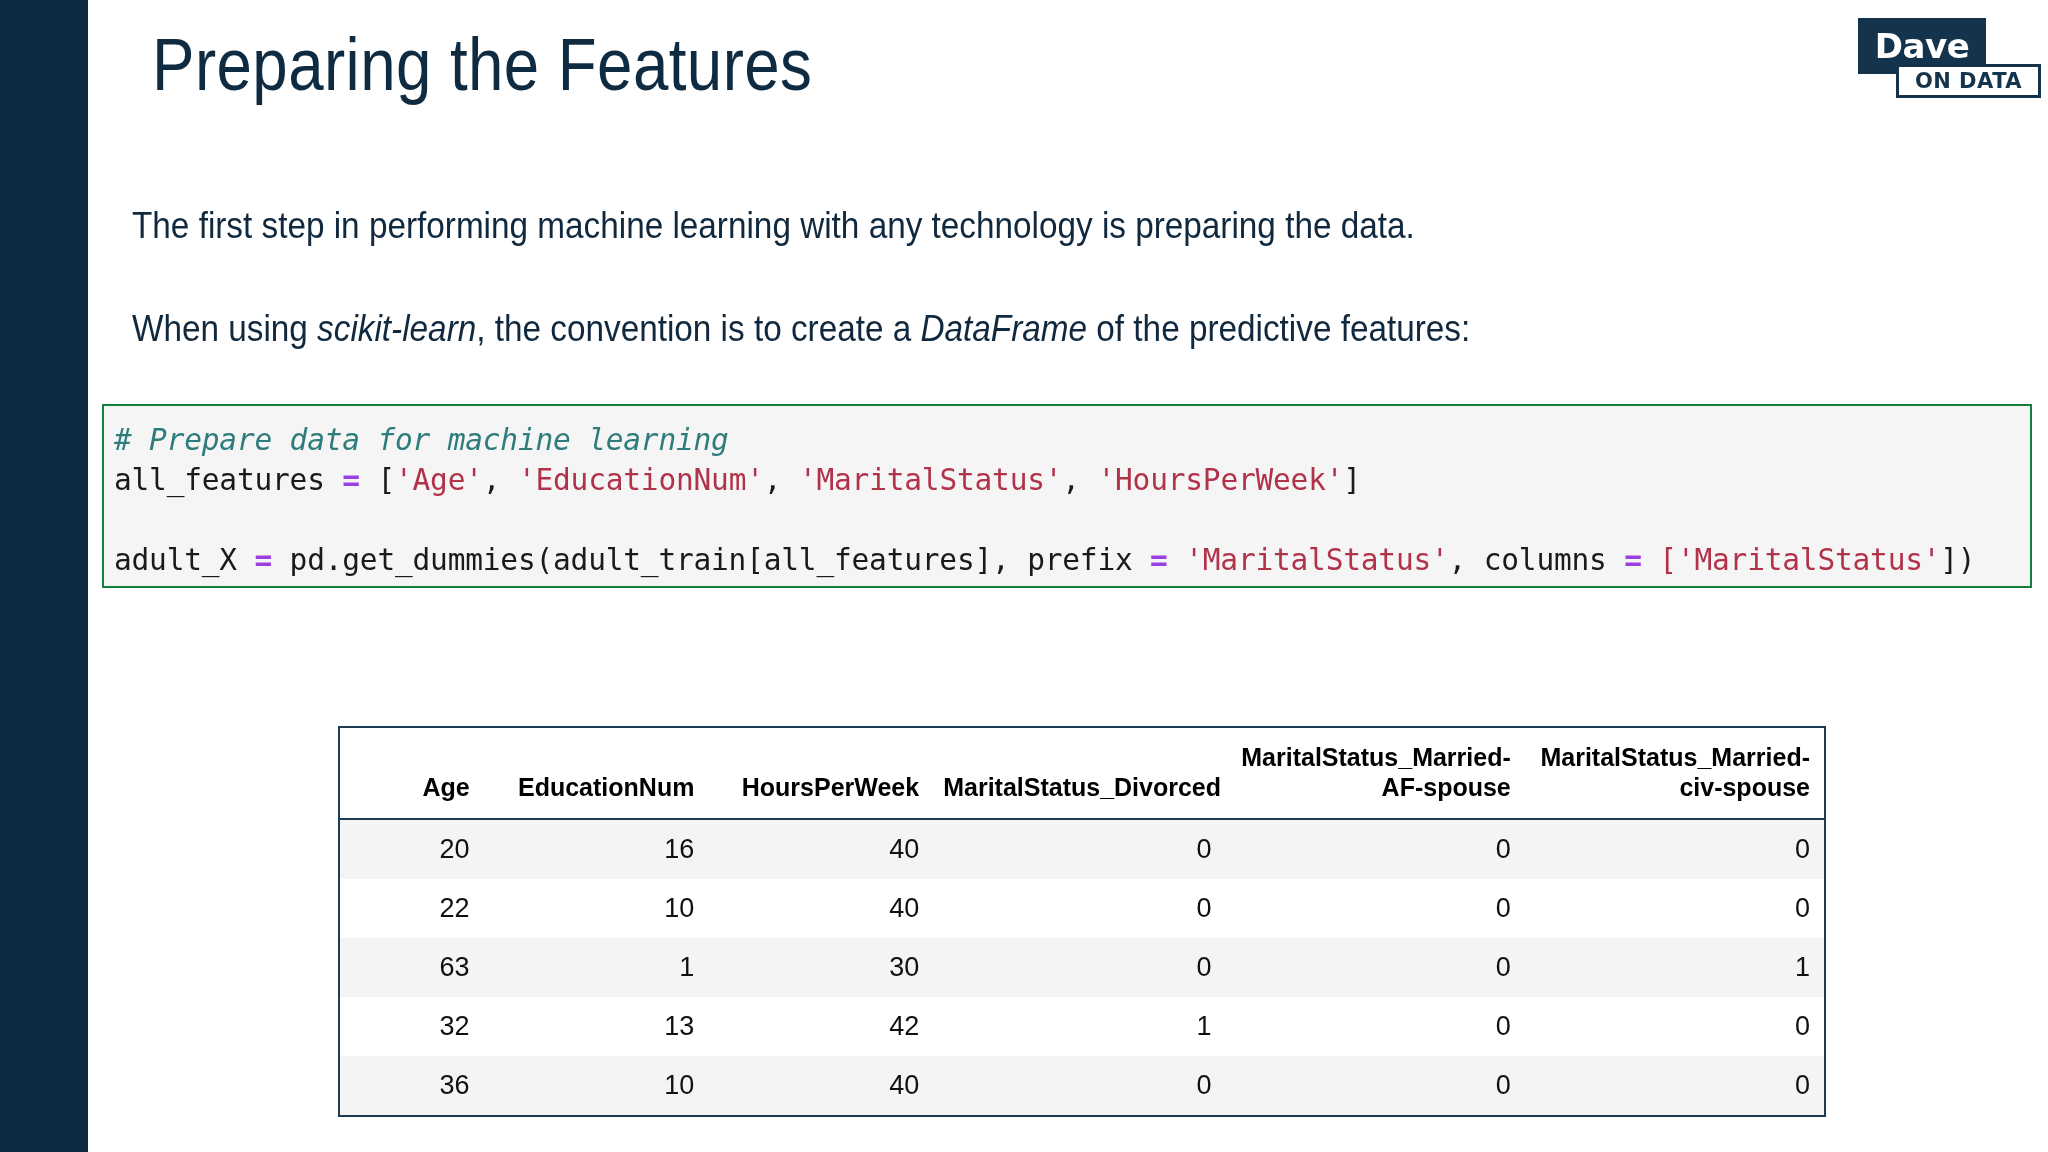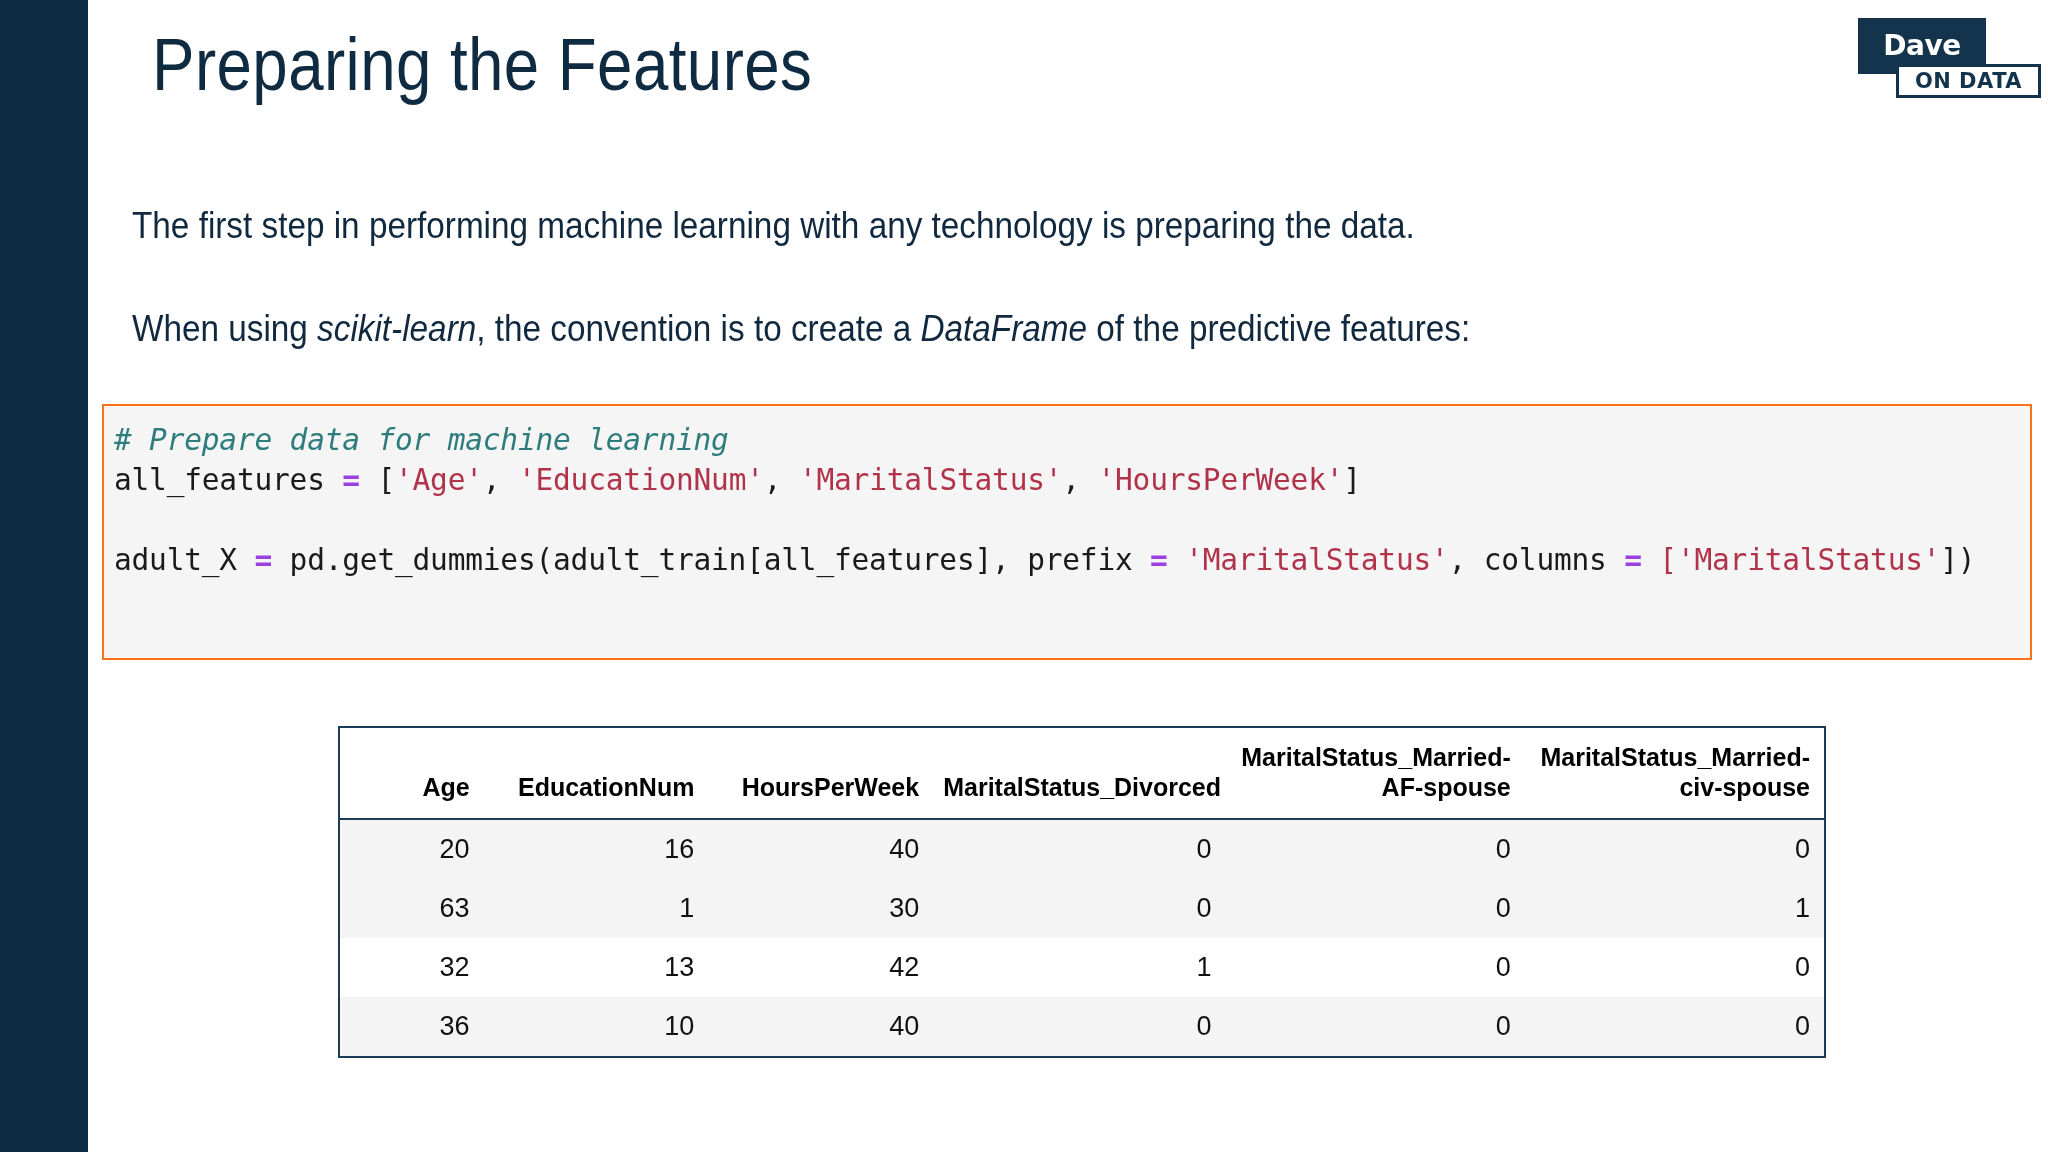--- a/index.html
+++ b/index.html
@@ -40,21 +40,21 @@
     top: 0;
     width: 128px;
     height: 56px;
     background: #13344c;
     display: flex;
     align-items: center;
     justify-content: center;
   }
   #logo-top-text {
     color: #ffffff;
-    font-size: 28px;
+    font-size: 34px;
     font-weight: bold;
     letter-spacing: -0.5px;
     line-height: 1;
     font-family: "DejaVu Sans", sans-serif;
   }
   #logo-bottom {
     position: absolute;
     left: 38px;
     top: 46px;
     width: 145px;
@@ -105,23 +105,23 @@
   #body-line-1 { top: 205px; }
   #body-line-2 { top: 308px; }
   .body-line i { font-style: italic; }
 
   
   #code-block {
     position: absolute;
     left: 102px;
     top: 404px;
     width: 1930px;
-    height: 256px;
+    height: 184px;
     background: #f5f5f5;
-    border: 2px solid #f97316;
+    border: 2px solid #15803d;
     box-sizing: border-box;
     padding: 14px 0 10px 10px;
     overflow: hidden;
   }
   .code-line {
     font-family: "DejaVu Sans Mono", monospace;
     font-size: 29.5px;
     line-height: 40px;
     color: #1a1a1a;
     white-space: pre;
@@ -224,20 +224,28 @@
     </thead>
     <tbody>
       <tr class="stripe">
         <td>20</td>
         <td>16</td>
         <td>40</td>
         <td>0</td>
         <td>0</td>
         <td>0</td>
       </tr>
+      <tr>
+        <td>22</td>
+        <td>10</td>
+        <td>40</td>
+        <td>0</td>
+        <td>0</td>
+        <td>0</td>
+      </tr>
       <tr class="stripe">
         <td>63</td>
         <td>1</td>
         <td>30</td>
         <td>0</td>
         <td>0</td>
         <td>1</td>
       </tr>
       <tr>
         <td>32</td>

